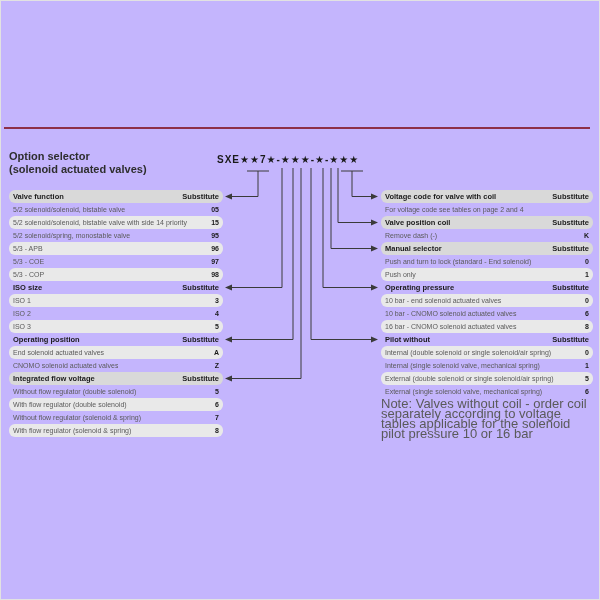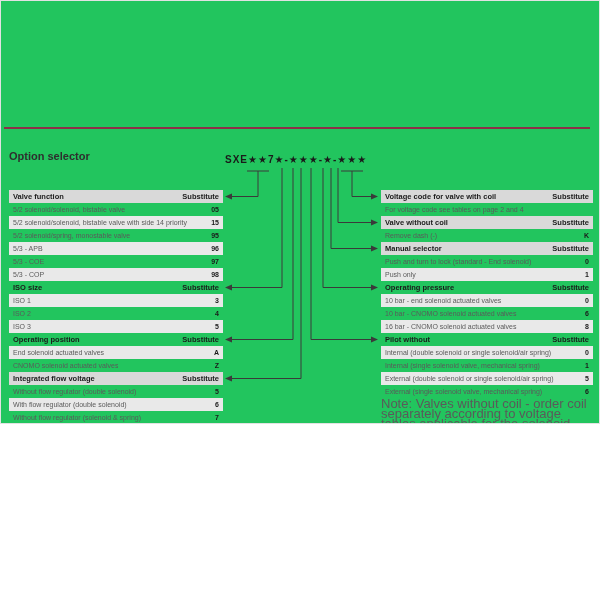--- a/index.html
+++ b/index.html
@@ -1,50 +1,51 @@
 <!DOCTYPE html>
 <html><head>
 <meta charset="utf-8">
 <style>
   html,body{margin:0;padding:0;background:#fff;}
   .page{
-    position:relative;width:600px;height:424px;background:#22c55e;
+    position:relative;width:600px;height:600px;background:#c4b5fd;
     border:1px solid #e2e2e2;box-sizing:border-box;overflow:hidden;
     font-family:"Liberation Sans","DejaVu Sans",sans-serif;
     -webkit-font-smoothing:antialiased;
   }
   .redline{position:absolute;left:3px;top:126px;width:586px;height:1.5px;background:#8e3048;}
   .title{position:absolute;left:8px;top:149px;font-size:11px;line-height:13px;font-weight:bold;color:#2e2e2e;}
-  .partcode{position:absolute;left:224px;top:153px;font-size:10px;font-weight:bold;color:#1a1a1a;letter-spacing:1px;white-space:nowrap;}
+  .partcode{position:absolute;left:216px;top:153px;font-size:10px;font-weight:bold;color:#1a1a1a;letter-spacing:1px;white-space:nowrap;}
   svg.connectors{position:absolute;left:0;top:0;pointer-events:none;}
   svg.connectors path{stroke:#3a3a3a;stroke-width:1;fill:none;}
   svg.connectors polygon{fill:#3a3a3a;stroke:none;}
 
   .tbl{position:absolute;top:189px;width:214px;}
   .tbl.left{left:8px;}
   .tbl.right{left:380px;width:212px;text-align:center;}
   .r{height:13px;line-height:13px;display:flex;justify-content:space-between;align-items:center;
-     padding:0 4px;box-sizing:border-box;font-size:7px;color:#5a5a5a;white-space:nowrap;overflow:hidden;}
+     padding:0 4px;box-sizing:border-box;font-size:7px;color:#5a5a5a;white-space:nowrap;overflow:hidden;border-radius:6px;}
   .r .lbl{overflow:hidden;text-overflow:clip;}
   .r .val{font-weight:bold;color:#1a1a1a;margin-left:6px;}
   .r.g{background:#e9e9e9;}
   .r.h{font-size:7.5px;font-weight:bold;color:#1a1a1a;}
   .r.h.g{background:#d9d9d9;}
   .r.h .val{font-weight:bold;margin-left:15px;}
   .note{position:absolute;left:380px;top:398px;width:212px;font-size:13px;line-height:10px;color:#5a5a5a;}
 </style>
 </head>
 <body>
 
 <div class="page">
 
   <div class="redline"></div>
 
   <div class="title">
     <div>Option selector</div>
+    <div>(solenoid actuated valves)</div>
   </div>
 
   <div class="partcode">SXE★★7★-★★★-★-★★★</div>
 
   <svg class="connectors" width="600" height="600" viewBox="0 0 600 600">
     <g>
       <path d="M246,170 H268 M257,170 V195.5 H230"></path>
       <polygon points="224,195.5 231,192.5 231,198.5"></polygon>
     </g>
     <g>
@@ -163,21 +164,21 @@
   <div class="tbl right">
     <div class="r h g">
         <span class="lbl">Voltage code for valve with coil</span>
         <span class="val">Substitute</span>
       </div>
     <div class="r">
         <span class="lbl">For voltage code see tables on page 2 and 4</span>
         <span class="val"></span>
       </div>
     <div class="r h g">
-        <span class="lbl">Valve without coil</span>
+        <span class="lbl">Valve position coil</span>
         <span class="val">Substitute</span>
       </div>
     <div class="r">
         <span class="lbl">Remove dash (-)</span>
         <span class="val">K</span>
       </div>
     <div class="r h g">
         <span class="lbl">Manual selector</span>
         <span class="val">Substitute</span>
       </div>

